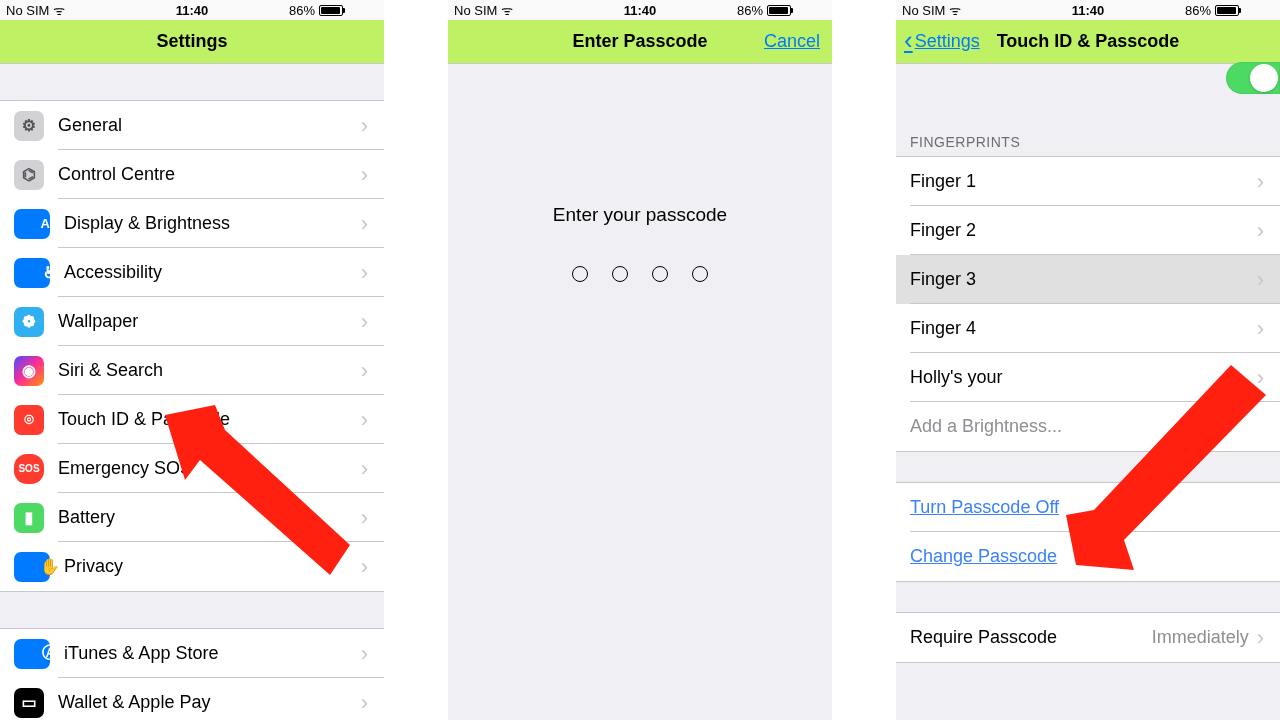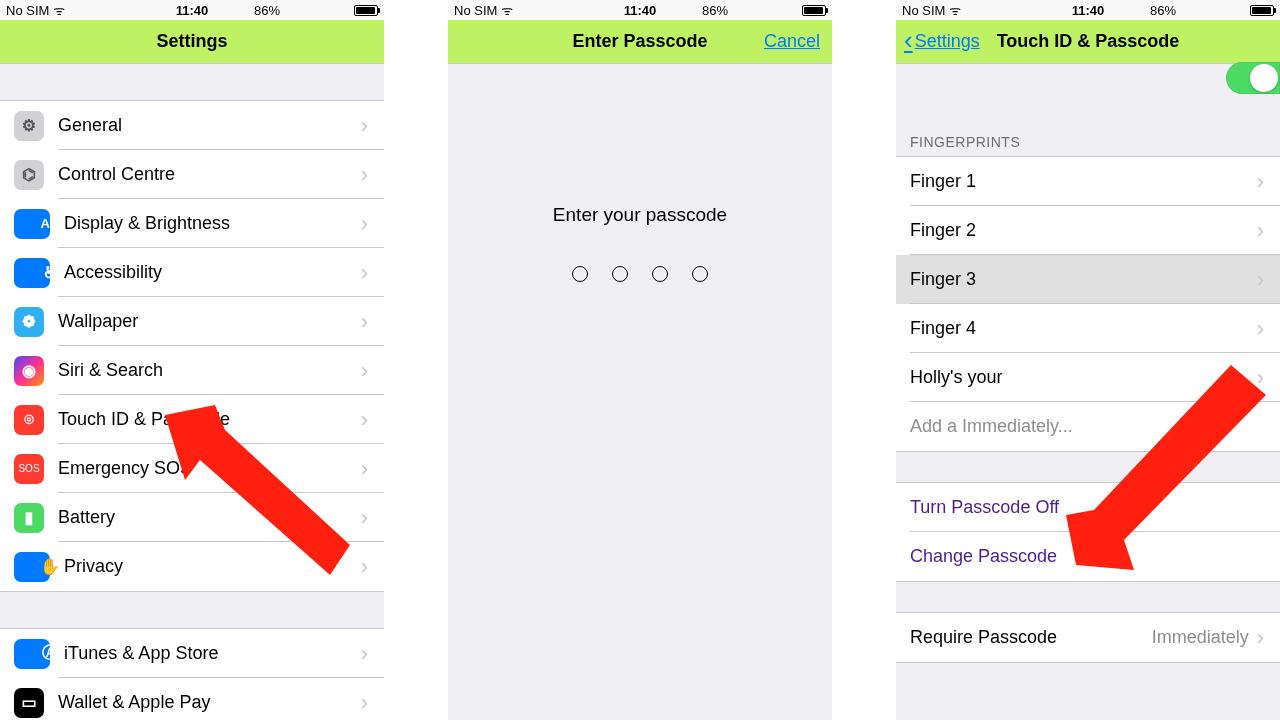--- a/index.html
+++ b/index.html
@@ -24,21 +24,21 @@
     background: #f9f9f9;
     display: flex;
     align-items: center;
     font-size: 13px;
     padding: 0 6px;
     color: #000;
     font-weight: 500;
   }
   .status-left { flex: 1; display: flex; align-items: center; gap: 4px; }
   .status-center { flex: 1; text-align: center; font-weight: 600; }
-  .status-right { flex: 1; display: flex; justify-content: space-between; align-items: center; gap: 2px; }
+  .status-right { flex: 1; display: flex; justify-content: center; align-items: center; gap: 2px; }
   .battery-icon {
     display: inline-block; width: 24px; height: 11px;
     border: 1px solid #000; border-radius: 2px; position: relative; margin-left: 2px;
   }
   .battery-icon::after {
     content: ""; position: absolute; right: -3px; top: 2px; width: 2px; height: 5px;
     background: #000; border-radius: 0 1px 1px 0;
   }
   .battery-fill { position: absolute; left: 1px; top: 1px; bottom: 1px; width: 85%; background: #000; border-radius: 1px; }
 
@@ -84,21 +84,21 @@
     position: absolute; left: 58px; right: 0; bottom: 0;
     height: 1px; background: #c8c7cc;
   }
   .cell.noicon .sep { left: 14px; }
   .icon {
     width: 30px; height: 30px; border-radius: 7px;
     margin-right: 14px; display: flex; align-items: center; justify-content: center;
     font-size: 16px; color: #fff; font-weight: 600;
   }
   .label { flex: 1; font-size: 18px; color: #000; }
-  .label.link { color: #4c1d95; }
+  .label.link { color: #3b82f6; text-decoration: underline; }
   .label.muted { color: #8e8e93; }
   .detail { color: #8e8e93; font-size: 18px; margin-right: 8px; }
   .chevron {
     color: #c7c7cc; font-size: 22px; line-height: 1;
   }
   .spacer { height: 36px; background: #efeff4; }
   .group-header {
     height: 36px; background: #efeff4;
     display: flex; align-items: flex-end;
     padding: 0 14px 6px; font-size: 14px;
@@ -193,21 +193,21 @@
       <span class="chevron">›</span>
         <span class="sep"></span>
     </div>
     <div class="cell">
       <span class="icon bg-red">⌾</span>
       <span class="label">Touch ID &amp; Passcode</span>
       <span class="chevron">›</span>
         <span class="sep"></span>
     </div>
     <div class="cell">
-      <span class="icon bg-red" style="font-size:10px;font-weight:400;">SOS</span>
+      <span class="icon bg-red" style="font-size:10px;font-weight:700;border-radius:13px;">SOS</span>
       <span class="label">Emergency SOS</span>
       <span class="chevron">›</span>
         <span class="sep"></span>
     </div>
     <div class="cell">
       <span class="icon bg-green">▮</span>
       <span class="label">Battery</span>
       <span class="chevron">›</span>
         <span class="sep"></span>
     </div>
@@ -313,21 +313,21 @@
       <span class="label">Finger 4</span>
       <span class="chevron">›</span>
         <span class="sep"></span>
     </div>
     <div class="cell noicon">
       <span class="label">Holly's your</span>
       <span class="chevron">›</span>
         <span class="sep"></span>
     </div>
     <div class="cell noicon">
-      <span class="label muted">Add a Immediately...</span>
+      <span class="label muted">Add a Brightness...</span>
     </div>
   </div>
   <div class="spacer" style="height:30px;"></div>
   <div class="list">
     <div class="cell noicon">
       <span class="label link">Turn Passcode Off</span>
         <span class="sep"></span>
     </div>
     <div class="cell noicon">
       <span class="label link">Change Passcode</span>

